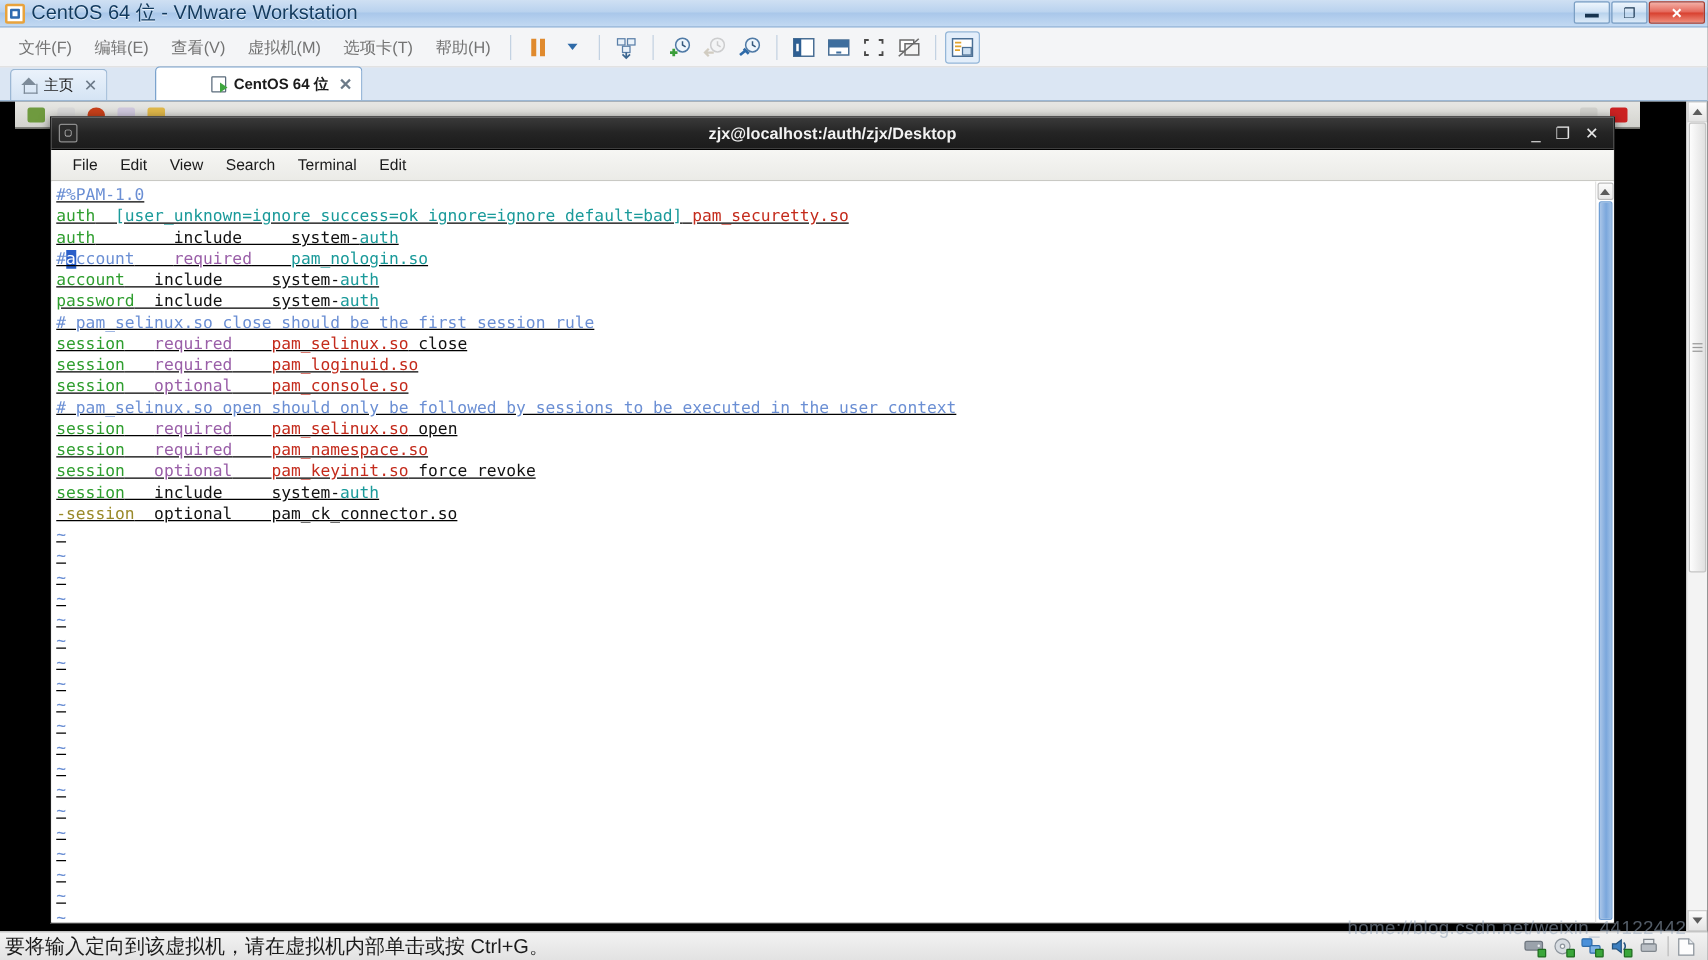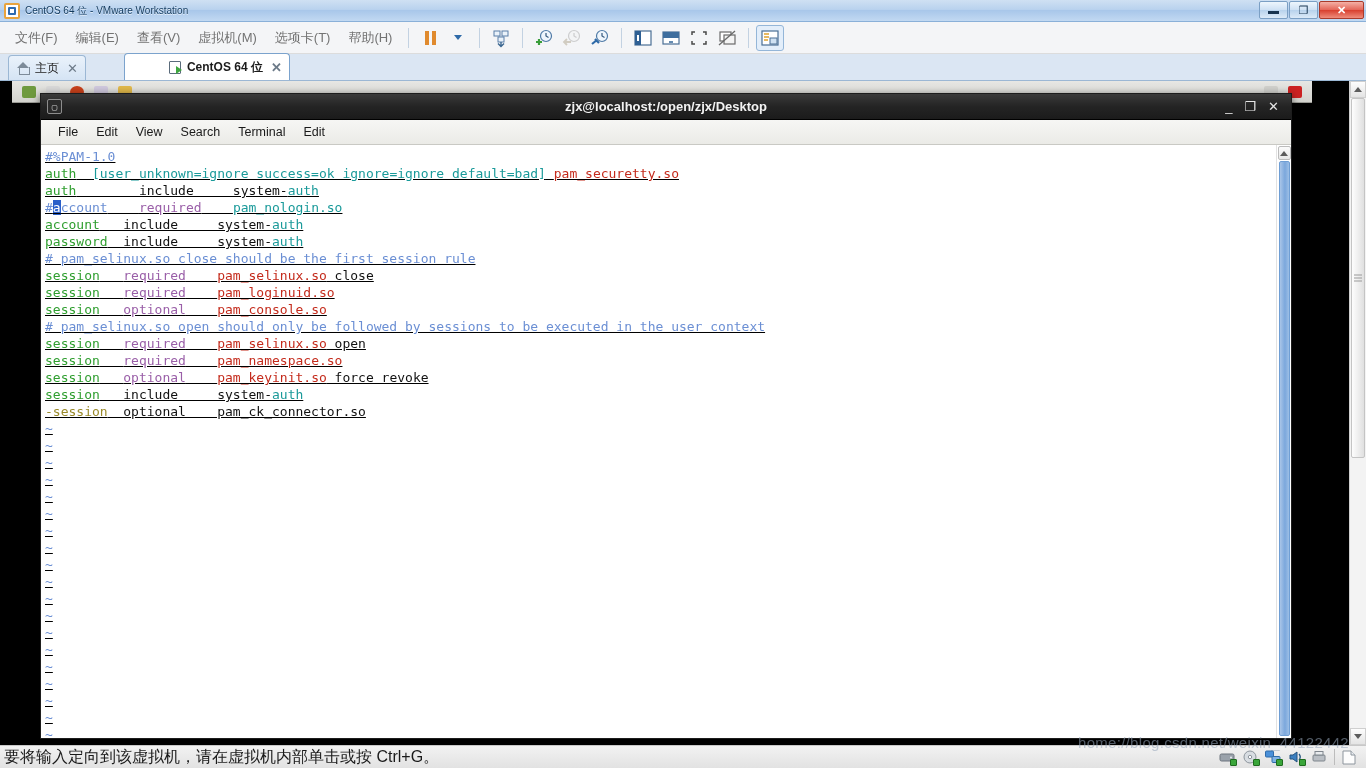--- a/index.html
+++ b/index.html
@@ -28,21 +28,21 @@
   .title-app-icon {
     width: 16px; height: 16px; margin-left: 4px; margin-right: 5px;
     border: 2px solid #e8a33d; border-radius: 2px;
     background: #fff; position: relative; flex: none;
   }
   .title-app-icon::after {
     content: ""; position: absolute; inset: 2px;
     border: 2px solid #2f6bb0; border-radius: 1px;
   }
   .title-text {
-    font-size: 10px; color: #123a5e; text-shadow: 0 1px 0 rgba(255,255,255,.7);
+    font-size: 16px; color: #123a5e; text-shadow: 0 1px 0 rgba(255,255,255,.7);
     white-space: nowrap;
   }
   .win-controls { position: absolute; right: 2px; top: 1px; display: flex; gap: 1px; }
   .wbtn {
     width: 29px; height: 18px;
     border: 1px solid #7b9fc4; border-radius: 2px;
     background: linear-gradient(to bottom, #eef6fd, #cfe1f4 48%, #b8d2ec 52%, #dceaf8);
     display: flex; align-items: center; justify-content: center;
     font-size: 11px; color: #17334f;
   }
@@ -381,21 +381,21 @@
       <span class="gp-ic" style="background:#e0b84a"></span>
       <span style="margin-left:auto"></span>
       <span class="gp-ic" style="background:#d0d0cc"></span>
       <span class="gp-ic" style="background:#cc2222"></span>
     </div>
 
     <div id="terminal-window">
 
       <div class="term-titlebar">
         <div class="term-icon">▢</div>
-        <div class="term-title">zjx@localhost:/open/zjx/Desktop</div>
+        <div class="term-title">zjx@localhost:/auth/zjx/Desktop</div>
         <div class="term-wctl">
           <span>_</span>
           <span>❐</span>
           <span>✕</span>
         </div>
       </div>
 
       <div class="term-menubar">
         <div class="term-menu">File</div>
         <div class="term-menu">Edit</div>

